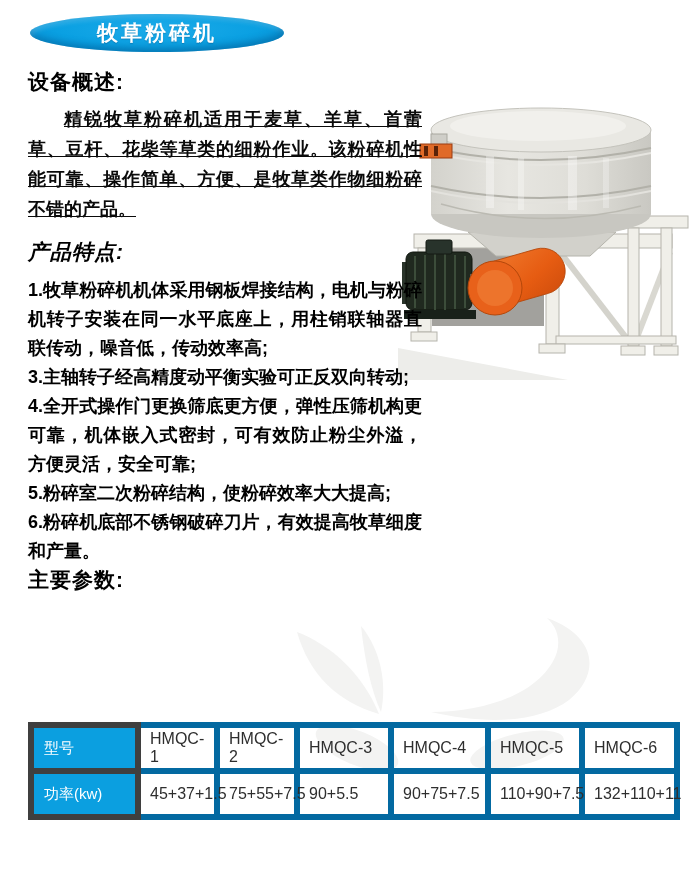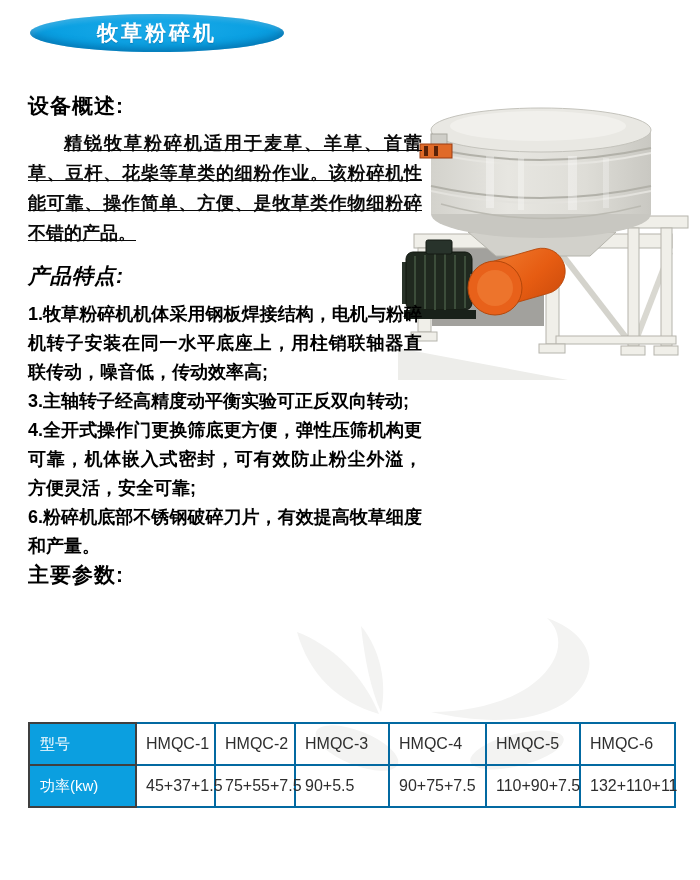--- a/index.html
+++ b/index.html
@@ -17,21 +17,21 @@
     background:radial-gradient(ellipse at 50% 40%,#1cabe9 0%,#0aa0e2 55%,#0794d8 82%,#0584c6 100%);
     box-shadow:inset -2px -4px 7px rgba(2,84,138,.45), inset 2px 3px 5px rgba(255,255,255,.20);
     display:flex;align-items:center;justify-content:center;
   }
   .banner-title{
     color:#ffffff;font-size:21px;font-weight:bold;letter-spacing:3px;
     text-shadow:0 1px 1px rgba(0,70,120,.35);
     text-align:center;
   }
   
-  .content{position:absolute;left:28px;top:92px;width:394px;z-index:2;}
+  .content{position:absolute;left:28px;top:68px;width:394px;z-index:2;}
   .sec-heading{
     font-size:21px;font-weight:bold;color:#000;margin:0 0 8px;letter-spacing:1px;
   }
   .overview-text{
     margin:0 0 14px;font-size:18px;line-height:30px;font-weight:600;
     text-indent:2em;color:#0a0a0a;text-align:justify;text-decoration:underline;
   }
   .features-heading{margin:4px 0 10px;font-style:italic;}
   .feature{
     margin:0;font-size:18px;line-height:29px;font-weight:600;color:#000000;
@@ -39,21 +39,21 @@
   }
   .params-heading{margin:0 0 0;}
   
   .machine{position:absolute;left:398px;top:86px;width:302px;height:294px;z-index:1;}
   
   table.params{
     position:absolute;left:28px;top:722px;width:646px;z-index:2;
     border-collapse:collapse;table-layout:fixed;background:transparent;
   }
   table.params td{
-    height:40px;border:2px solid #0369a1;vertical-align:middle;
+    height:40px;border:6px solid #0369a1;vertical-align:middle;
     font-size:16px;color:#2e2e2e;padding:0 4px 0 9px;background:transparent;
   }
   table.params td.label-cell{
     background:#0b9fe0;color:#ffffff;font-size:15px;font-weight:normal;
     padding-left:10px;border-color:#3f3f3f;
   }
 </style>
 </head>
 <body>
 
@@ -155,20 +155,21 @@
 </svg>
 
 <div class="content">
   <h2 class="sec-heading">设备概述:</h2>
   <p class="overview-text">精锐牧草粉碎机适用于麦草、羊草、首蕾草、豆杆、花柴等草类的细粉作业。该粉碎机性能可靠、操作简单、方便、是牧草类作物细粉碎不错的产品。</p>
 
   <h2 class="sec-heading features-heading">产品特点:</h2>
   <p class="feature">1.牧草粉碎机机体采用钢板焊接结构，电机与粉碎机转子安装在同一水平底座上，用柱销联轴器直联传动，噪音低，传动效率高;</p>
   <p class="feature">3.主轴转子经高精度动平衡实验可正反双向转动;</p>
   <p class="feature">4.全开式操作门更换筛底更方便，弹性压筛机构更可靠，机体嵌入式密封，可有效防止粉尘外溢，方便灵活，安全可靠;</p>
+  <p class="feature">5.粉碎室二次粉碎结构，使粉碎效率大大提高;</p>
   <p class="feature">6.粉碎机底部不锈钢破碎刀片，有效提高牧草细度和产量。</p>
 
   <h2 class="sec-heading params-heading">主要参数:</h2>
 </div>
 
 <table class="params">
   <colgroup>
     <col style="width:107px">
       <col style="width:79px">
       <col style="width:80px">

